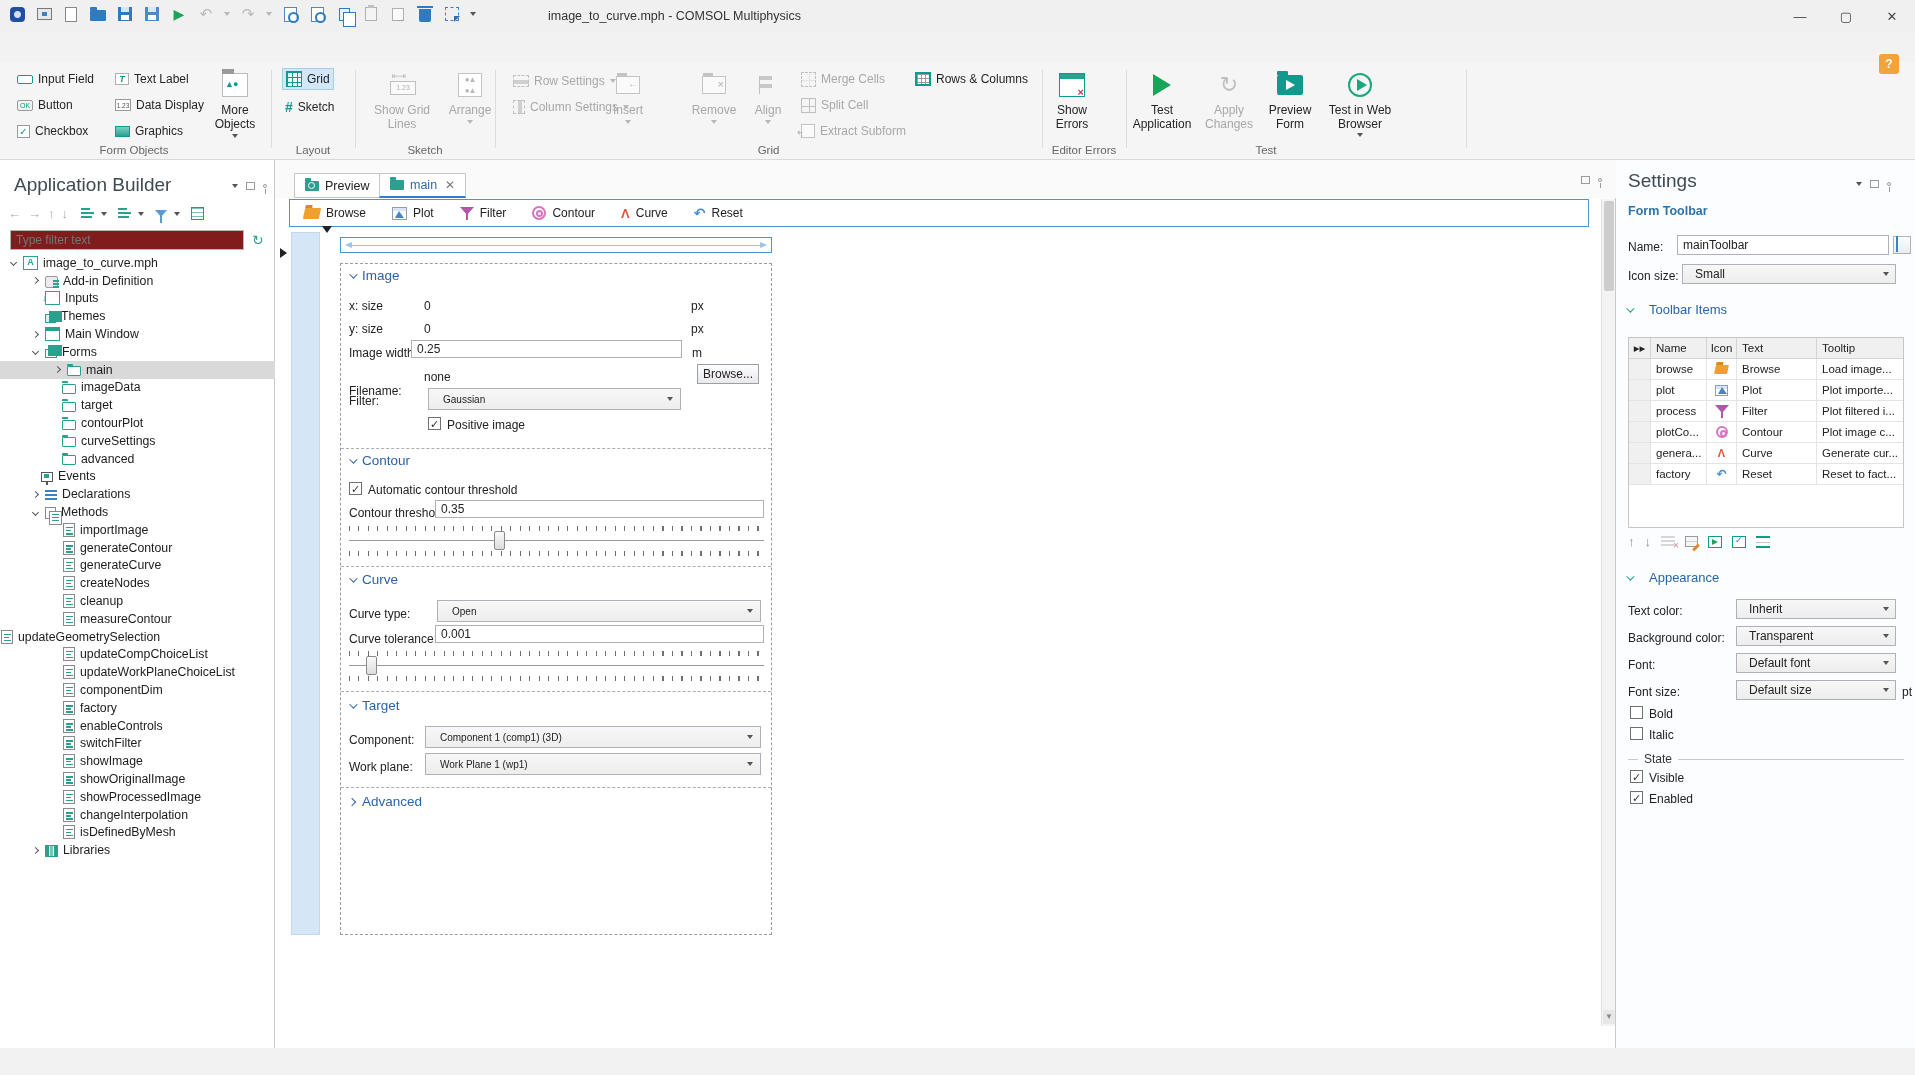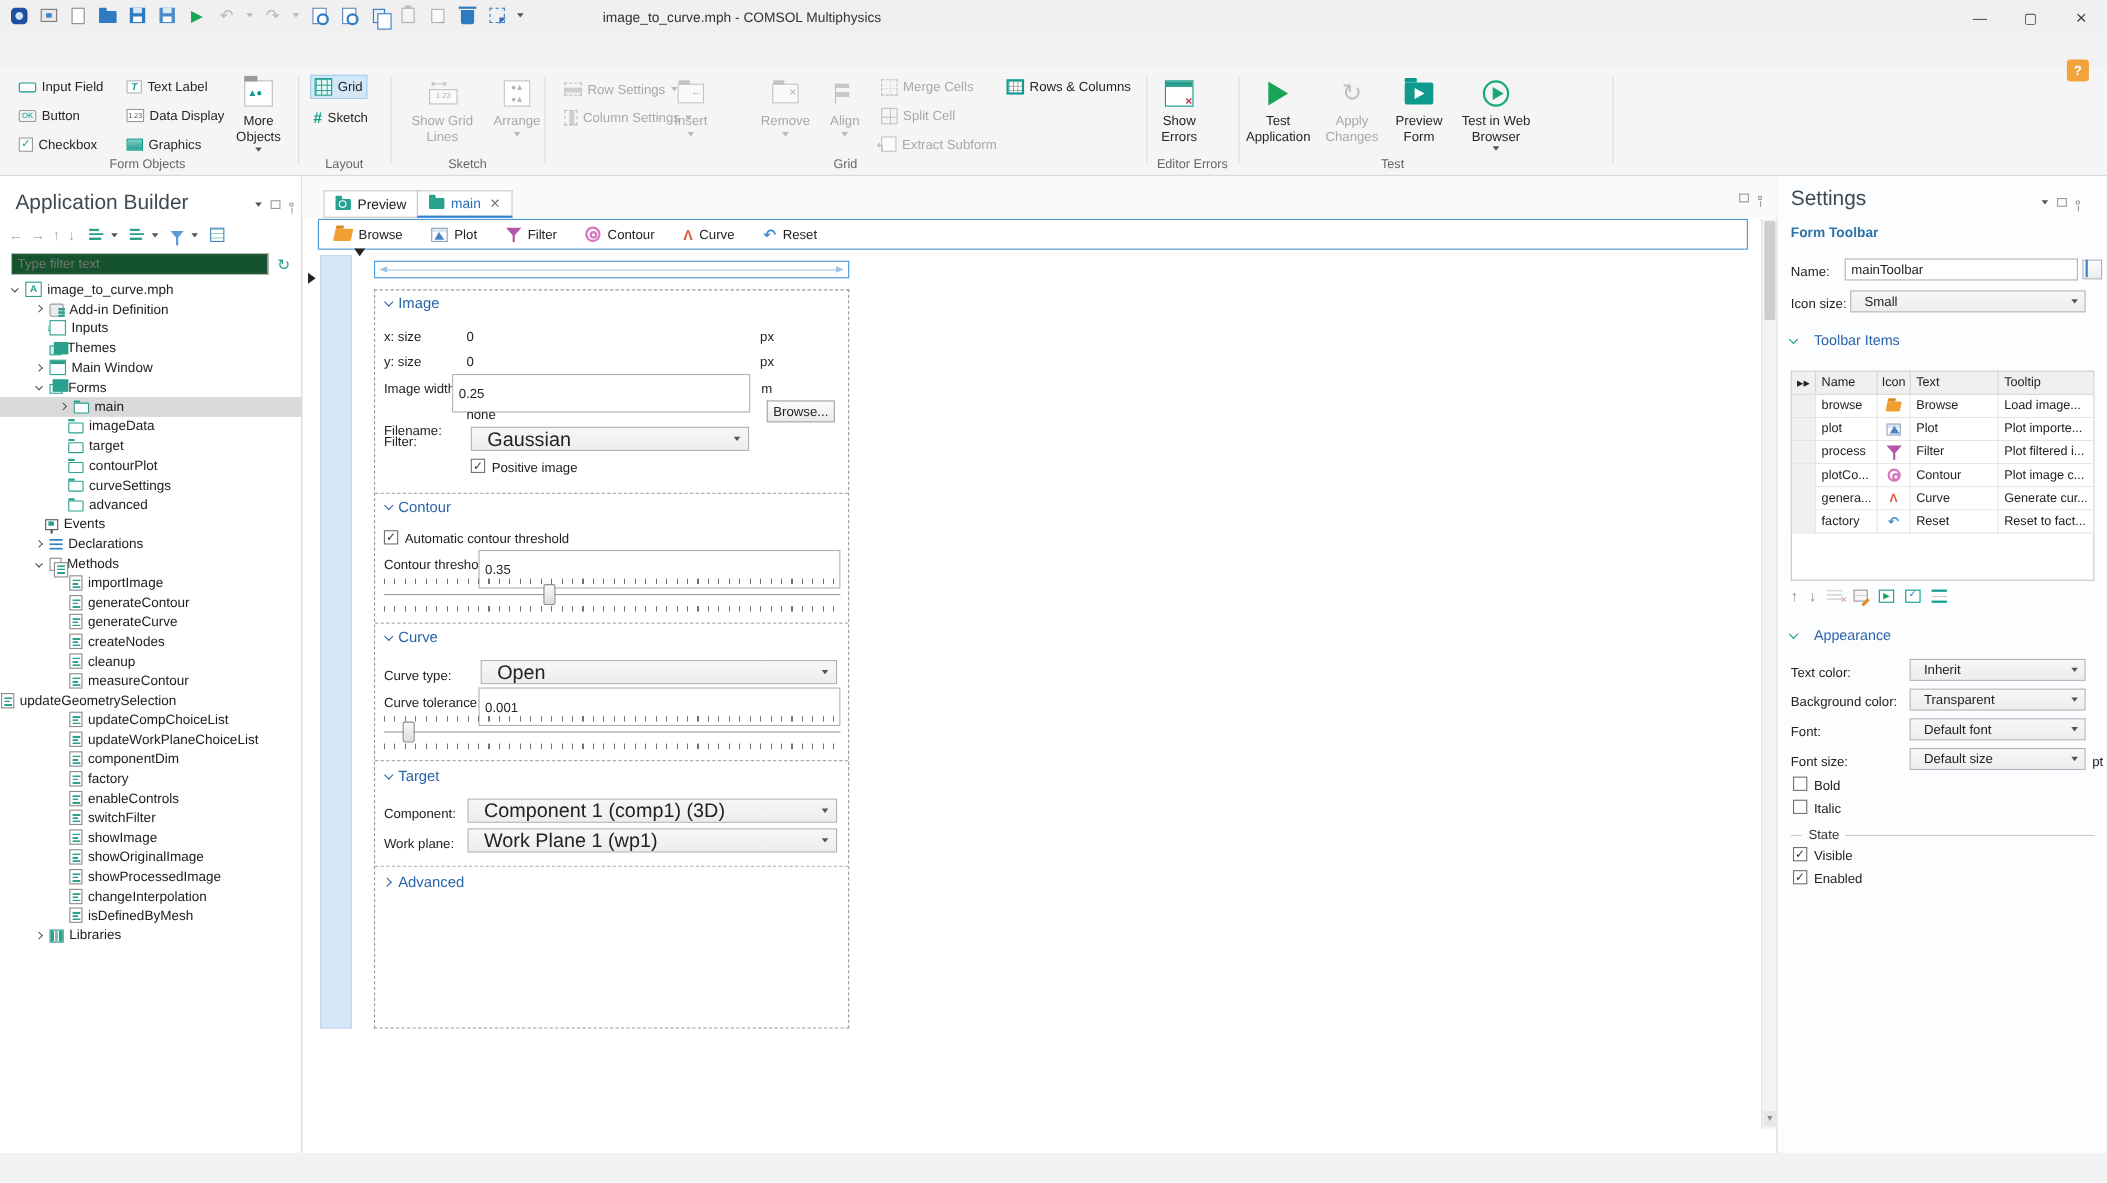--- a/index.html
+++ b/index.html
@@ -108,21 +108,21 @@
   .pb-pin { width:4px; height:4px; border:1px solid #9a9a9a; border-radius:50%; position:relative; }
   .pb-pin::after { content:""; position:absolute; left:1px; top:4px; width:1px; height:5px; background:#9a9a9a; }
 
   
   .lp-tools { position:absolute; left:8px; top:46px; display:flex; align-items:center; gap:7px; color:#ababab; font-size:13px; }
   .funnel { width:0; height:0; border-left:6px solid transparent; border-right:6px solid transparent; border-top:7px solid #5b9bd5; position:relative; }
   .funnel::after { content:""; position:absolute; left:-1px; top:-1px; width:2px; height:7px; background:#5b9bd5; }
   .listexp { width:13px; height:11px; background:linear-gradient(#2aa08e 2px,transparent 2px) 0 0/9px 4px no-repeat, linear-gradient(#2aa08e 2px,transparent 2px) 0 4px/13px 4px no-repeat, linear-gradient(#2aa08e 2px,transparent 2px) 0 8px/11px 4px no-repeat; position:relative; }
   .mgrid { width:13px; height:13px; border:1.5px solid #3b82c4; background:linear-gradient(#7fc3b4 1px,transparent 1px) 0 0/100% 4px,#fff; }
   .filterrow { position:absolute; left:10px; top:70px; width:262px; display:flex; align-items:center; gap:8px; }
-  .filterinput { width:234px; height:20px; border:1px solid #b5b5b5; background:#14532d; font-size:12px; color:#9a9a9a; padding:2px 5px; font-family:inherit; }
+  .filterinput { width:234px; height:20px; border:1px solid #b5b5b5; background:#7f1d1d; font-size:12px; color:#9a9a9a; padding:2px 5px; font-family:inherit; }
   .refresh { color:#2aa08e; font-size:14px; }
 
   
   .tree { position:absolute; left:0; top:94px; width:275px; }
   .trow { display:flex; align-items:center; height:17.8px; gap:5px; padding-right:4px; }
   .trow.sel { background:#d9d9d9; }
   .chev { width:10px; flex:none; display:flex; align-items:center; justify-content:center; }
   .chev i { display:block; width:5px; height:5px; border-right:1.5px solid #555; border-bottom:1.5px solid #555; }
   .chev.r i { transform:rotate(-45deg); }
   .chev.d i { transform:rotate(45deg); }
@@ -186,22 +186,22 @@
   .tri-down { position:absolute; left:47px; top:66px; border-left:5px solid transparent; border-right:5px solid transparent; border-top:7px solid #222; }
   .tri-right { position:absolute; left:5px; top:88px; border-top:5px solid transparent; border-bottom:5px solid transparent; border-left:7px solid #222; }
   .formarea { position:absolute; left:65px; top:103px; width:432px; height:672px; border:1px dashed #9b9b9b; background:#fff; }
   .hsep { position:absolute; left:0; width:100%; border-top:1px dashed #adadad; }
   .fsec { position:absolute; left:8px; display:flex; align-items:center; gap:7px; font-size:13.5px; color:#2a64a8; }
   .fsec i { display:block; width:6px; height:6px; border-right:1.6px solid #2a64a8; border-bottom:1.6px solid #2a64a8; }
   .fsec i.d { transform:rotate(45deg) translateY(-2px); }
   .fsec i.r { transform:rotate(-45deg); }
   .flabel { position:absolute; left:8px; font-size:12px; color:#222; }
   .fvalue { position:absolute; font-size:12px; color:#222; }
-  .finput { position:absolute; height:35px; border:1px solid #aeb2b8; background:#fff; font-size:12px; padding:2px 5px; font-family:inherit; color:#222; }
-  .fcombo { position:absolute; height:22px; border:1px solid #aeb2b8; background:linear-gradient(#f7f7f7,#ededed); font-size:18px; display:flex; align-items:center; padding-left:14px; color:#222; }
+  .finput { position:absolute; height:18px; border:1px solid #aeb2b8; background:#fff; font-size:12px; padding:2px 5px; font-family:inherit; color:#222; }
+  .fcombo { position:absolute; height:22px; border:1px solid #aeb2b8; background:linear-gradient(#f7f7f7,#ededed); font-size:10px; display:flex; align-items:center; padding-left:14px; color:#222; }
   .fcombo .dd { position:absolute; right:7px; }
   .fbtn { position:absolute; height:20px; border:1px solid #9aa0a8; background:linear-gradient(#fdfdfd,#e9e9e9); font-size:12px; display:flex; align-items:center; justify-content:center; color:#222; }
   .cb { position:absolute; width:13px; height:13px; border:1px solid #707070; background:#fff; font-size:11px; line-height:12px; text-align:center; color:#333; font-weight:bold; }
   .cblab { position:absolute; font-size:12px; color:#222; }
   .slider { position:absolute; height:30px; }
   .ticks { position:absolute; left:0; width:100%; height:5px; background:repeating-linear-gradient(90deg,#707070 0 1px,transparent 1px 9.5px); }
   .groove { position:absolute; left:0; top:9px; width:100%; height:12px; }
   .groove::before { content:""; position:absolute; left:0; top:5px; width:100%; height:1px; background:#9a9a9a; }
   .thumb { position:absolute; top:-4px; width:11px; height:19px; background:linear-gradient(#fafafa,#dcdcdc); border:1px solid #8a8a8a; border-radius:2px; }
 

